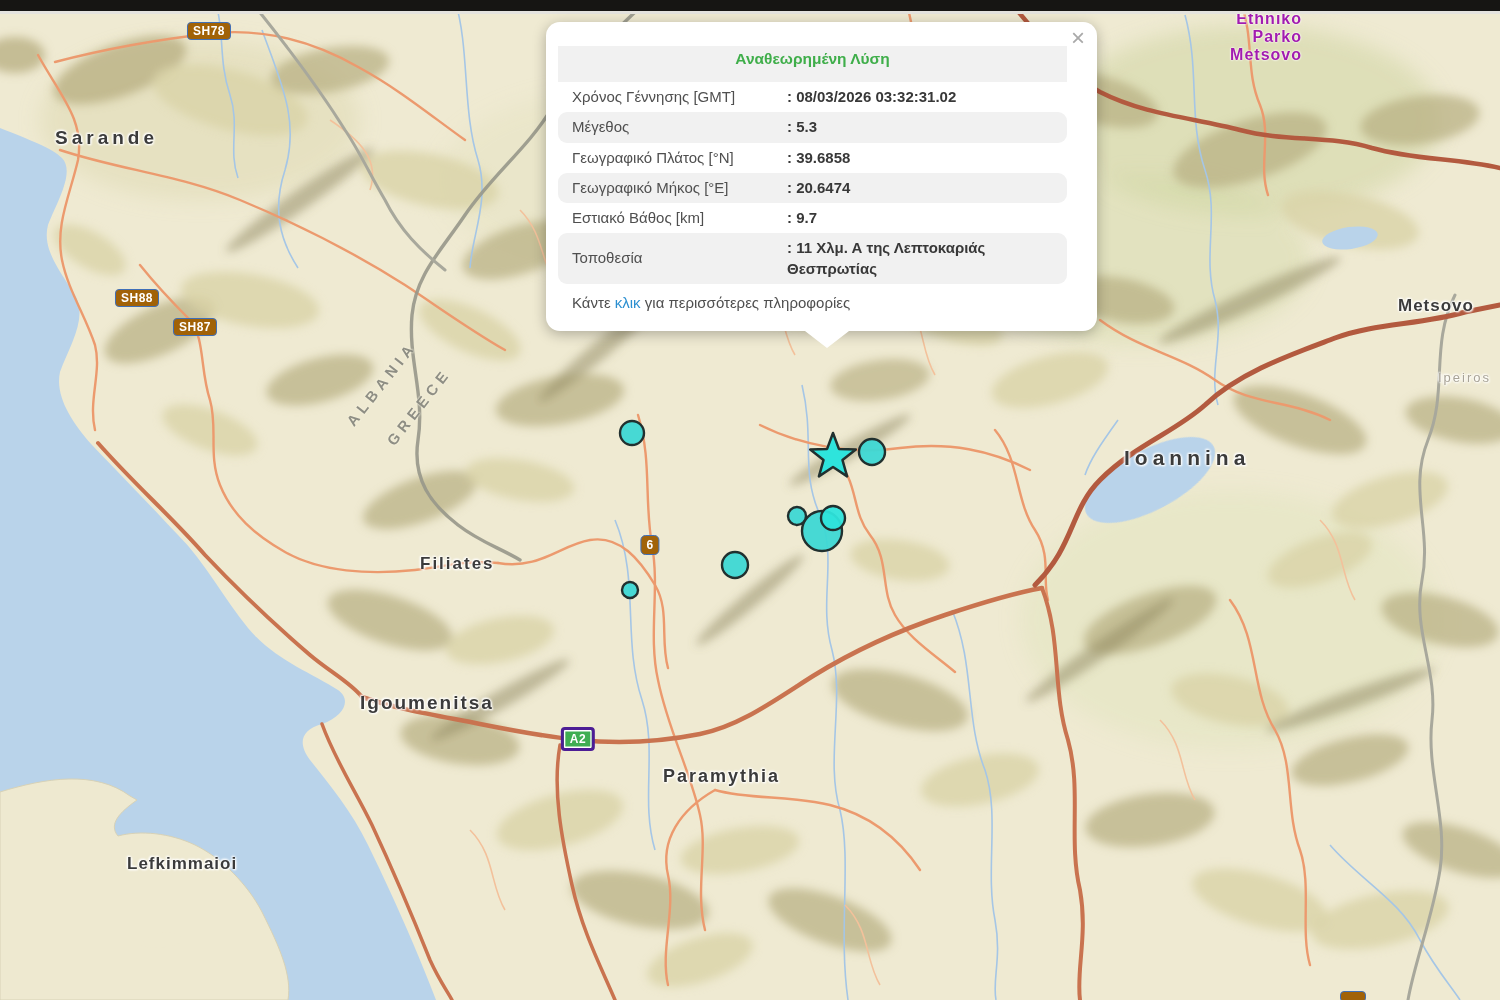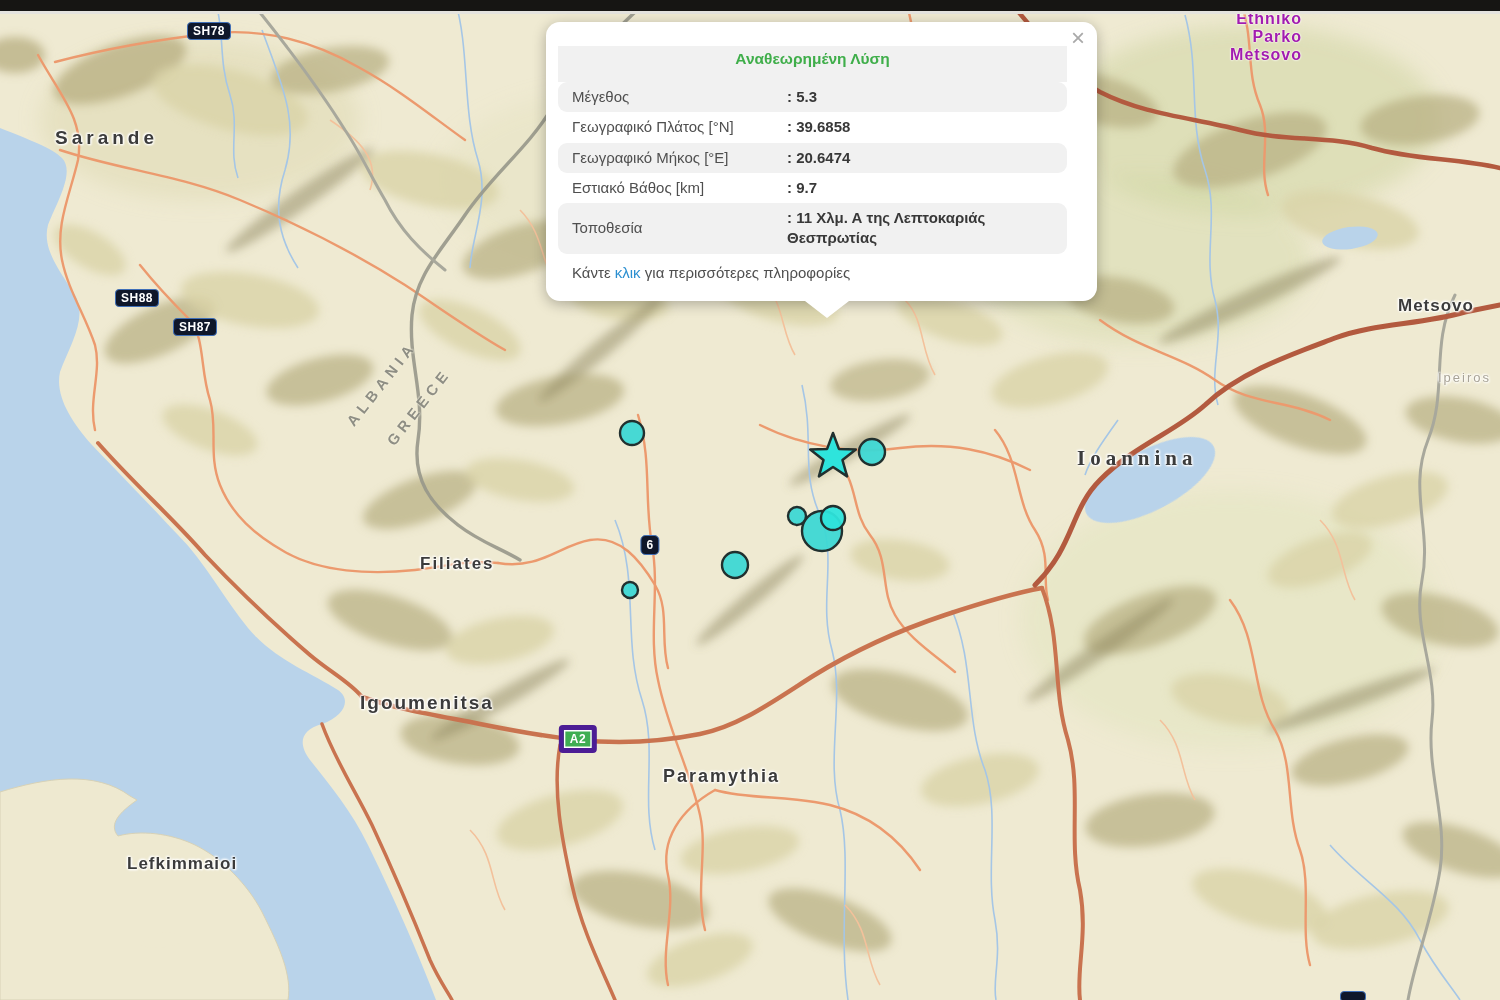--- a/index.html
+++ b/index.html
@@ -12,37 +12,37 @@
 
   
   #map{position:absolute;left:0;top:0;width:1500px;height:1000px;z-index:1;}
   .map-label{position:absolute;z-index:3;color:#3b3b3b;font-weight:600;white-space:nowrap;
      text-shadow:0 0 3px #fff,0 0 3px #fff,1px 1px 2px #fff,-1px -1px 2px #fff;}
   .lbl-sarande{left:55px;top:127px;font-size:19px;letter-spacing:4px;font-weight:700;}
   .lbl-filiates{left:420px;top:554px;font-size:17px;letter-spacing:2px;}
   .lbl-igoumenitsa{left:360px;top:692px;font-size:19px;letter-spacing:2px;font-weight:700;}
   .lbl-paramythia{left:663px;top:766px;font-size:18px;letter-spacing:2px;}
   .lbl-lefkimmaioi{left:127px;top:826px;font-size:17px;letter-spacing:1px;margin-top:28px;}
-  .lbl-ioannina{left:1077px;top:446px;font-size:21px;letter-spacing:5px;font-weight:700;font-family:Liberation Serif, serif;}
+  .lbl-ioannina{left:1124px;top:446px;font-size:21px;letter-spacing:5px;font-weight:700;}
   .lbl-metsovo{left:1398px;top:296px;font-size:17px;letter-spacing:1px;}
   .lbl-ipeiros{left:1438px;top:370px;font-size:13px;letter-spacing:2px;color:#a8a396;font-weight:400;}
   .park-label{position:absolute;z-index:3;color:#a21caf;font-size:16px;font-weight:600;
      letter-spacing:1px;text-align:right;width:110px;
      text-shadow:0 0 2px #fff,0 0 2px #fff;}
   .pk1{left:1192px;top:10px;} .pk2{left:1192px;top:28px;} .pk3{left:1192px;top:46px;}
   .country-label{position:absolute;z-index:3;color:#8e8e84;font-size:15px;letter-spacing:5px;
      font-weight:600;transform:rotate(-52deg);text-shadow:0 0 2px #f4f0dd,0 0 2px #f4f0dd;}
   .lbl-albania{left:330px;top:375px;}
   .lbl-greece{left:372px;top:398px;}
 
   .shield{position:absolute;z-index:3;transform:translate(-50%,-50%);
-     background:#0f172a;border:1px solid #3f6fb8;border-radius:4px;color:#fff;
+     background:#a16207;border:1px solid #3f6fb8;border-radius:4px;color:#fff;
      font-size:12px;font-weight:700;padding:1px 5px;line-height:14px;letter-spacing:.5px;}
   .shield.small{padding:2px 5px;border-radius:5px;}
-  .shield.green{background:#3fae52;border:5px solid #4c1d95;box-shadow:0 0 0 1.5px #ffffff inset;
+  .shield.green{background:#3fae52;border:3px solid #4c1d95;box-shadow:0 0 0 1.5px #ffffff inset;
      padding:2px 6px;}
   .shield.partial{width:24px;height:9px;padding:0;overflow:hidden;transform:none;}
 
   
   #popup{position:absolute;left:546px;top:22px;width:551px;z-index:10;background:#fff;
      border-radius:14px;box-shadow:0 3px 14px rgba(0,0,0,.28);
      padding:24px 0 20px 0;color:#4d4d4d;font-size:15px;}
   #popup-tail{position:absolute;left:259px;top:100%;width:0;height:0;
      border-left:22px solid transparent;border-right:22px solid transparent;
      border-top:17px solid #ffffff;}
@@ -253,20 +253,24 @@
 <div class="shield partial" style="left:1340px;top:991px;"></div>
 
 <div id="top-bar"></div>
 <div id="top-bar-edge"></div>
 
 <div id="popup">
   <div id="popup-close">×</div>
   <div id="popup-inner">
     <div class="pp-title">Αναθεωρημένη Λύση</div>
 
+    <div class="pp-row">
+      <div class="pp-label">Χρόνος Γέννησης [GMT]</div>
+      <div class="pp-value">: 08/03/2026 03:32:31.02</div>
+    </div>
     <div class="pp-row alt">
       <div class="pp-label">Μέγεθος</div>
       <div class="pp-value">: 5.3</div>
     </div>
     <div class="pp-row">
       <div class="pp-label">Γεωγραφικό Πλάτος [°N]</div>
       <div class="pp-value">: 39.6858</div>
     </div>
     <div class="pp-row alt">
       <div class="pp-label">Γεωγραφικό Μήκος [°E]</div>

